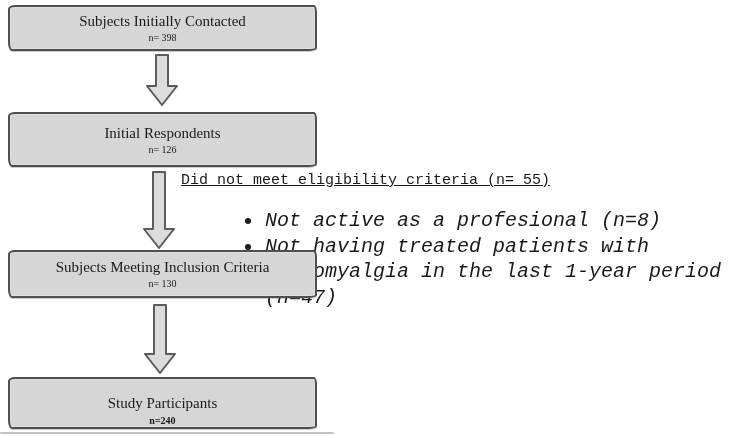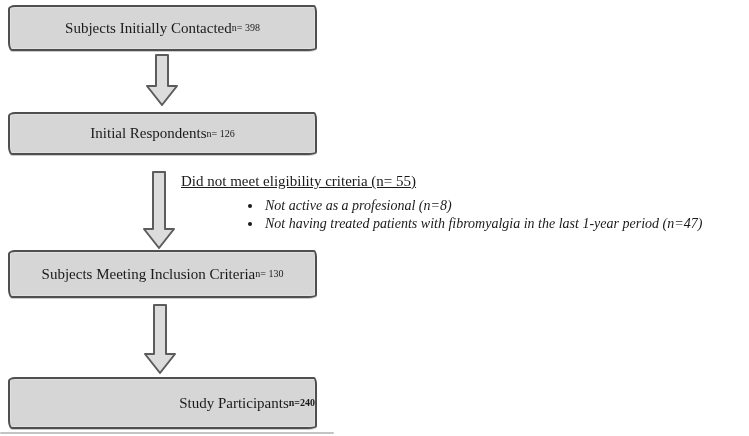--- a/index.html
+++ b/index.html
@@ -26,30 +26,30 @@
   .flow-box{
     position:absolute;
     left:8px;
     width:309px;
     background:var(--box-fill);
     border:2px solid var(--box-border);
     
     border-radius:7px 3px 9px 4px / 4px 8px 3px 9px;
     box-shadow:0 1px 0 rgba(110,110,110,.35), inset 0 0 0 1px rgba(255,255,255,.25);
     display:flex;
-    flex-direction:row;
+    flex-direction:column;
     align-items:center;
     justify-content:center;
     text-align:center;
     line-height:1.35;
   }
   .flow-box .box-title{font-size:15px;}
   .flow-box .box-count{font-size:10px;}
   #box-1{top:5px;height:46px;}
-  #box-2{top:112px;height:43px;}
+  #box-2{top:112px;height:55px;}
   #box-3{top:250px;height:48px;align-items:center;}
   #box-4{top:377px;height:52px;justify-content:flex-end;}
   #box-4 .box-count{font-weight:bold;font-family:Liberation Serif, serif;}
 
   .arrow{position:absolute;}
   .arrow svg{display:block;}
   .arrow polygon{
     fill:var(--arrow-fill);
     stroke:var(--arrow-border);
     stroke-width:2;
@@ -59,31 +59,32 @@
   #arrow-2{left:142px;top:171px;}
   #arrow-3{left:143px;top:304px;}
 
   .exclusion{
     position:absolute;
     left:181px;
     top:172px;
     width:565px;
     font-size:15px;
     line-height:1.22;
+    font-family:Liberation Mono, monospace;
   }
   .exclusion-heading{
     text-decoration:underline;
     margin-bottom:2px;
   }
   .exclusion-list{
     list-style:disc;
-    margin-top:7px;
+    margin-top:18px;
     padding-left:82px;
     font-style:italic;
-    font-size:14px;
+    font-size:20px;
     line-height:1.28;
   }
   .exclusion-list li{padding-left:2px;}
 
   .bottom-edge-line{
     position:absolute;
     left:0;
     top:432px;
     width:334px;
     height:2px;

